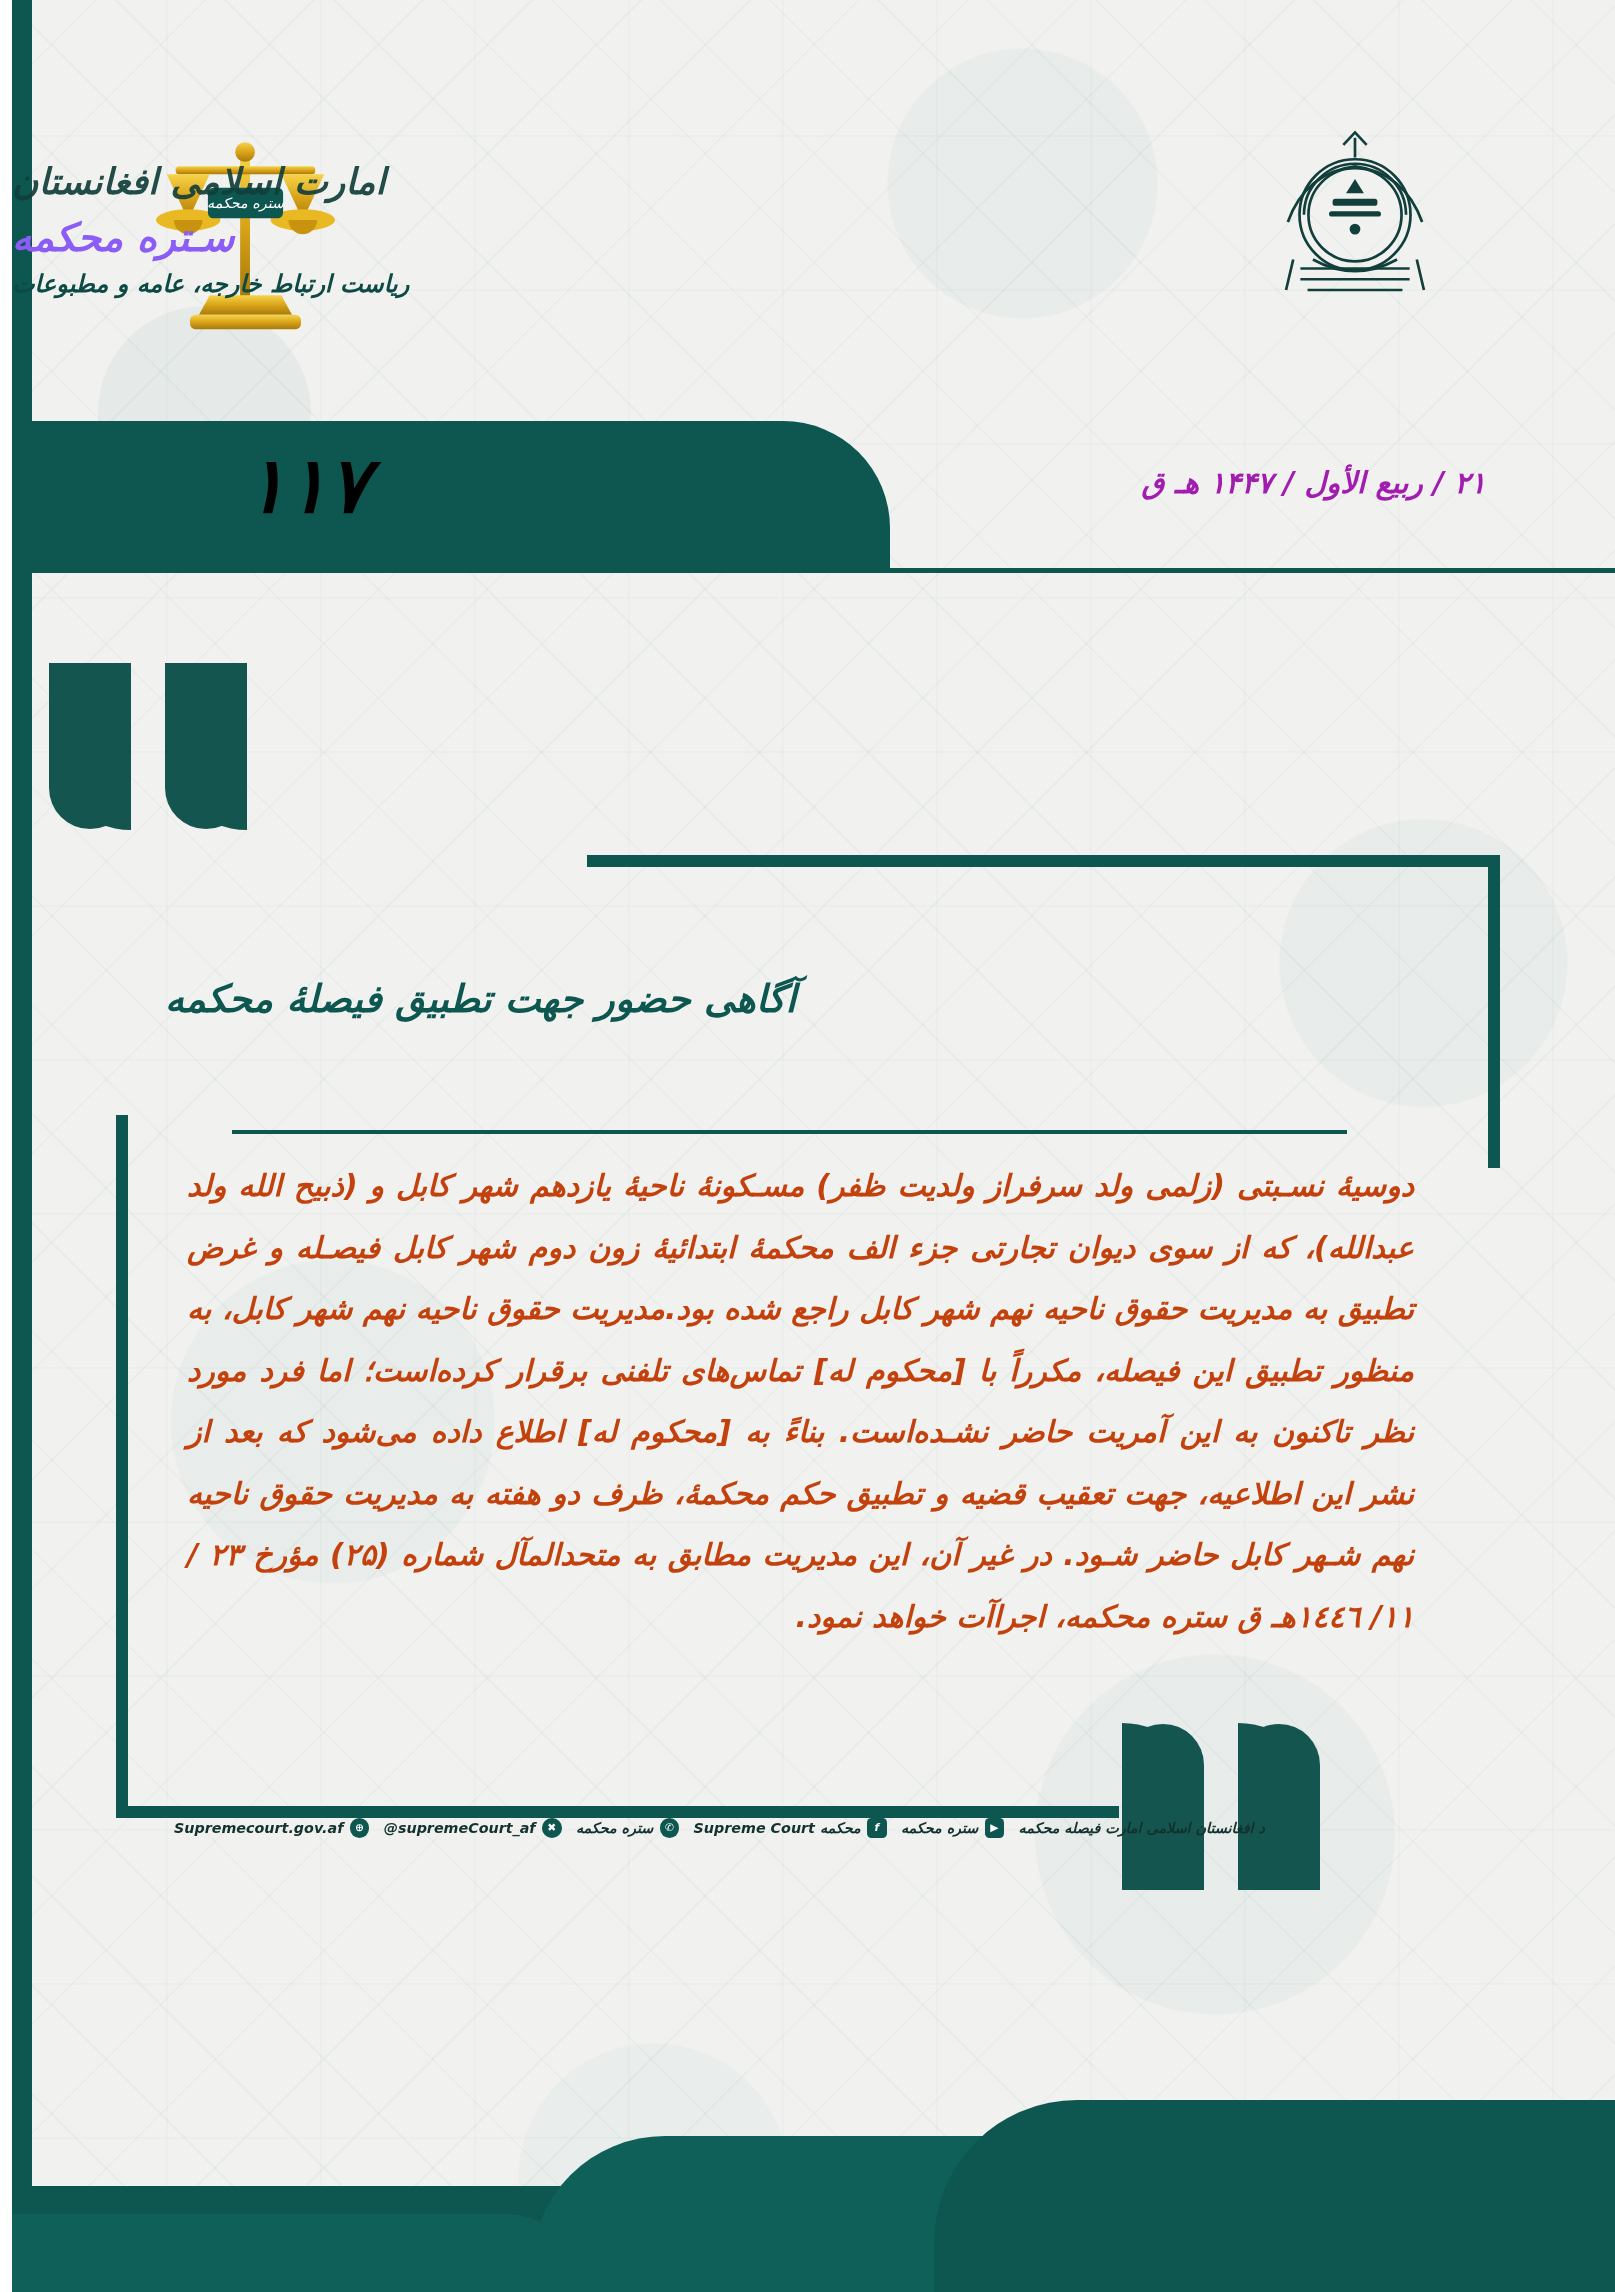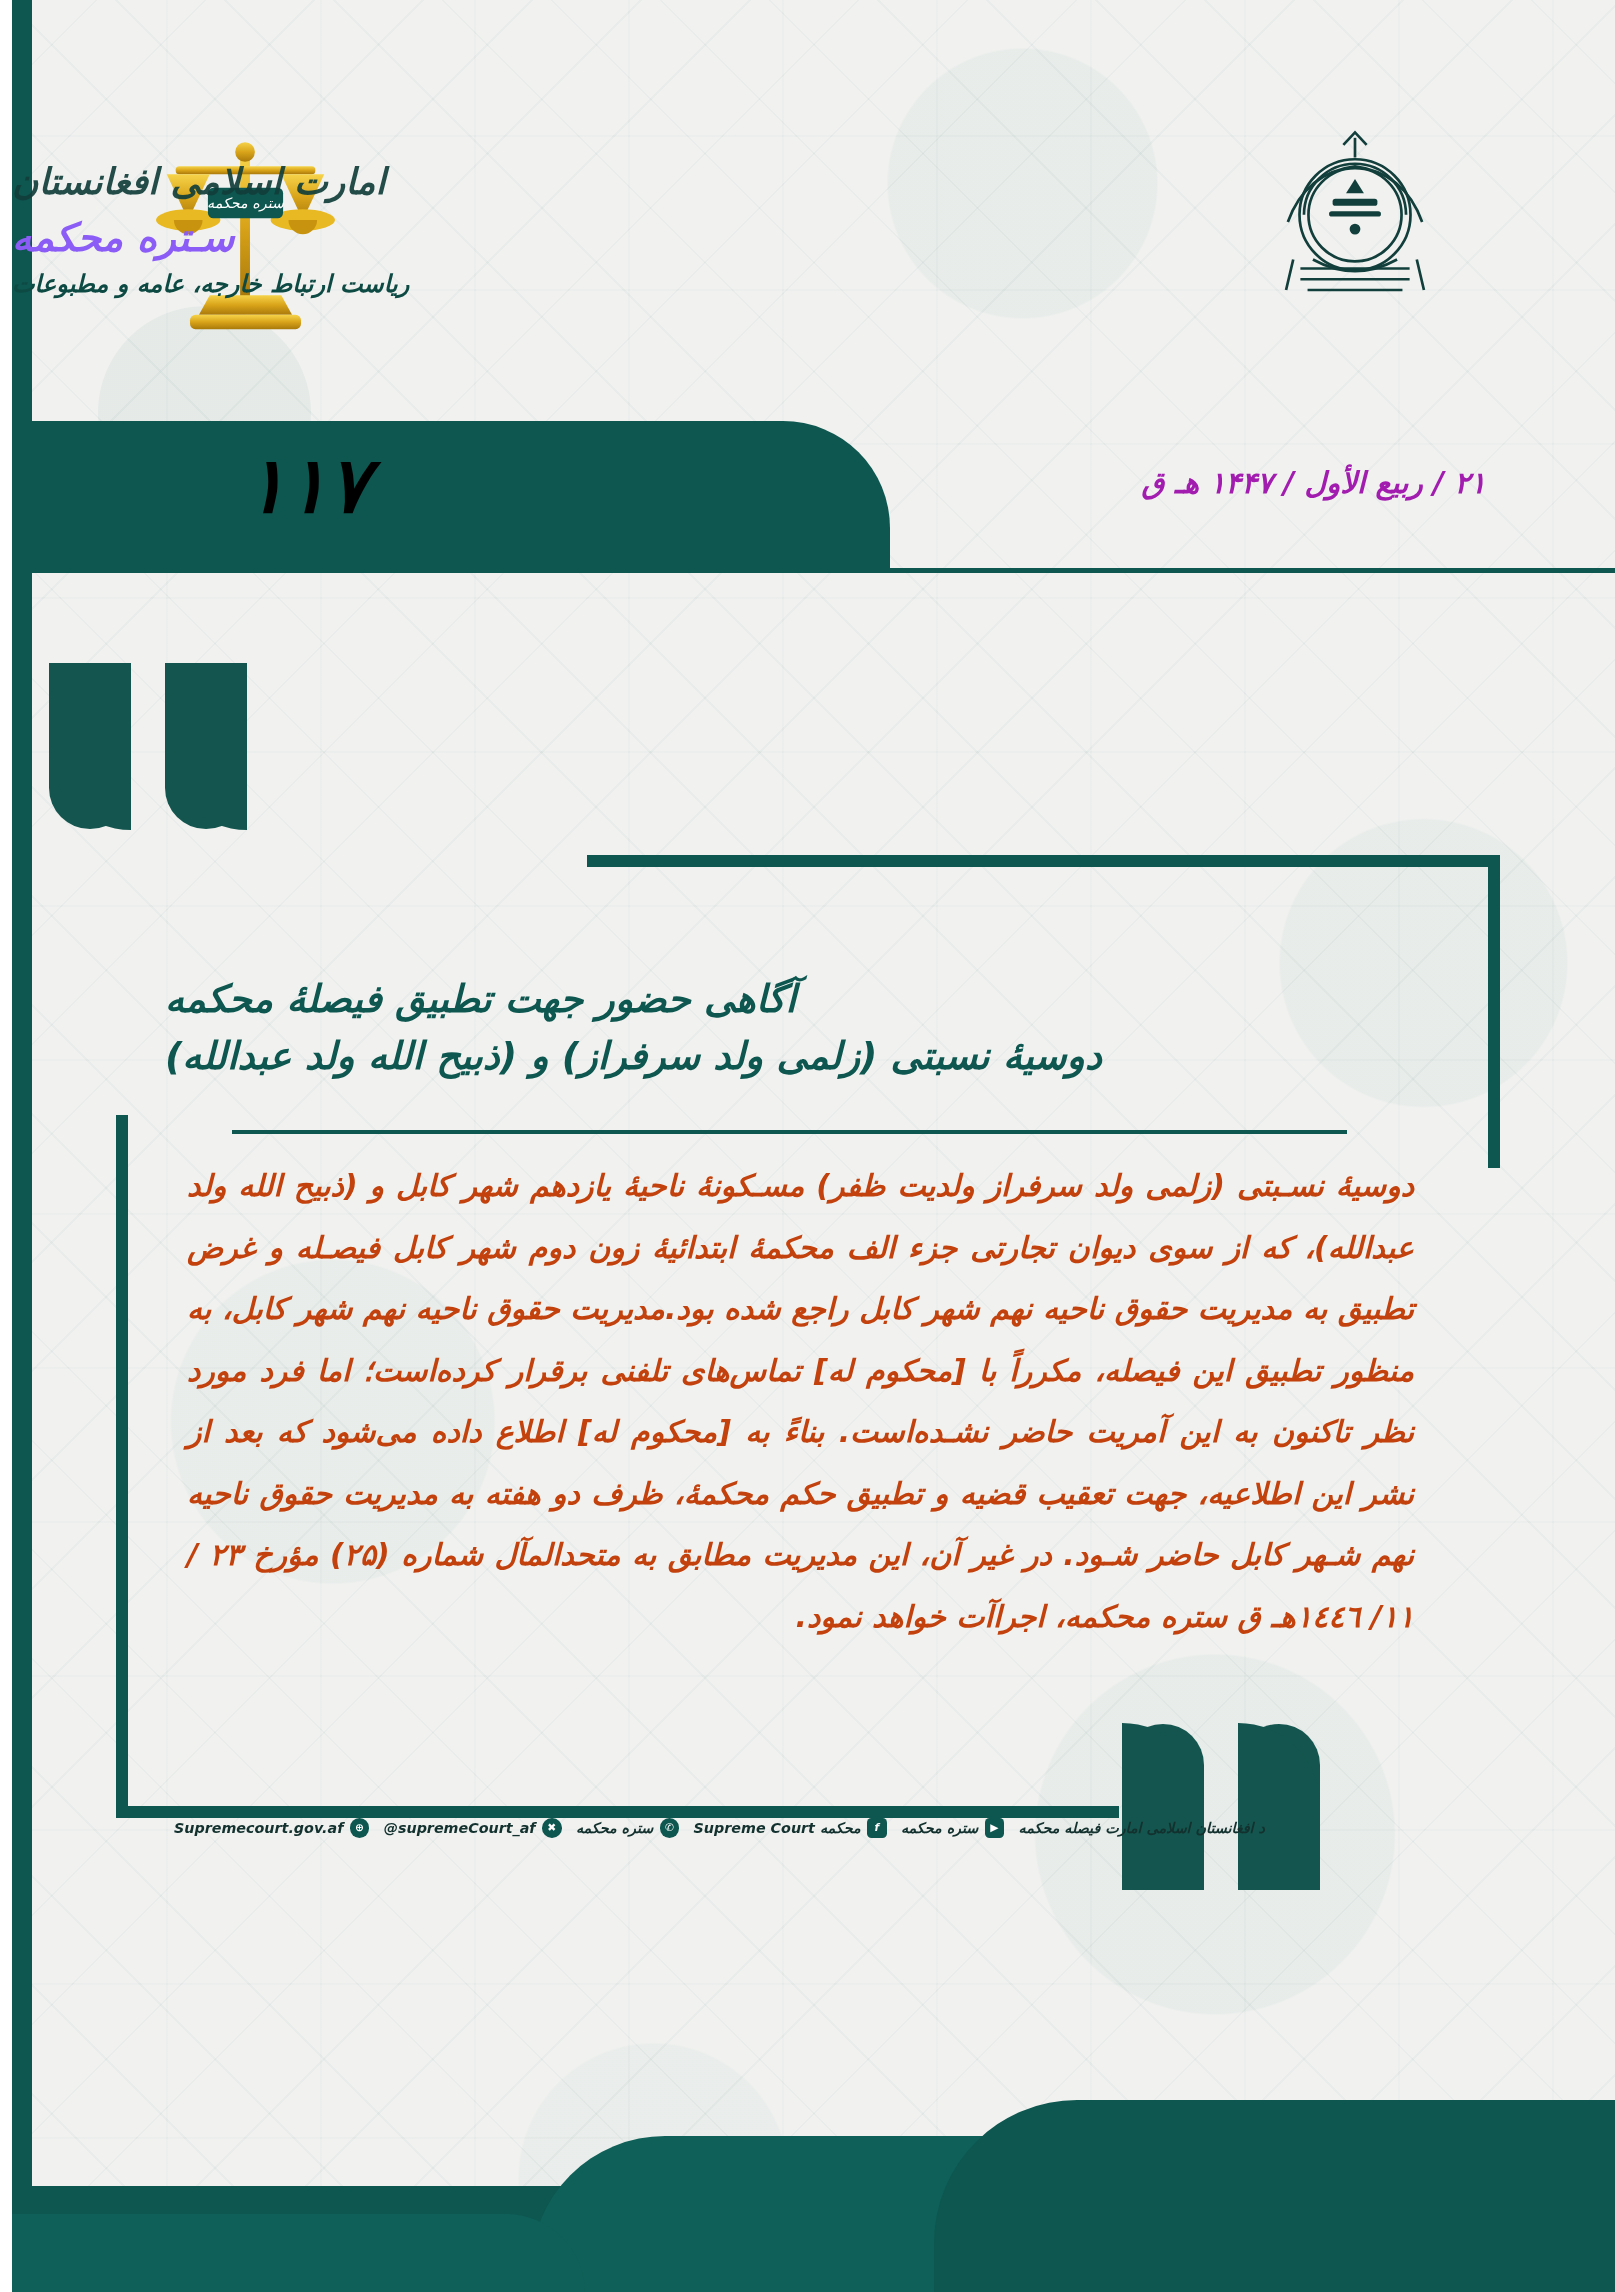--- a/index.html
+++ b/index.html
@@ -365,21 +365,20 @@
 
   <div class="frame-border">
     <div class="fb fb-top"></div>
     <div class="fb fb-right"></div>
     <div class="fb fb-left"></div>
     <div class="fb fb-bottom"></div>
   </div>
 
   <div class="card-title">
     <div class="line1">آگاهی حضور جهت تطبیق فیصلۀ محکمه</div>
-    <div class="line2">دوسیۀ نسبتی (زلمی ولد سرفراز) و (ذبیح الله ولد عبدالله)</div>
   </div>
   <div class="title-rule"></div>
 
   <div class="body-text">دوسیۀ نسـبتی (زلمی ولد سرفراز ولدیت ظفر) مسـکونۀ ناحیۀ یازدهم شهر کابل و (ذبیح الله ولد عبدالله)، که از سوی دیوان تجارتی جزء الف محکمۀ ابتدائیۀ زون دوم شهر کابل فیصـله و غرض تطبیق به مدیریت حقوق ناحیه نهم شهر کابل راجع شده بود.مدیریت حقوق ناحیه نهم شهر کابل، به منظور تطبیق این فیصله، مکرراً با [محکوم له] تماس‌های تلفنی برقرار کرده‌است؛ اما فرد مورد نظر تاکنون به این آمریت حاضر نشـده‌است. بناءً به [محکوم له] اطلاع داده می‌شود که بعد از نشر این اطلاعیه، جهت تعقیب قضیه و تطبیق حکم محکمۀ، ظرف دو هفته به مدیریت حقوق ناحیه نهم شـهر کابل حاضر شـود. در غیر آن، این مدیریت مطابق به متحدالمآل شماره (۲۵) مؤرخ ۲۳ /۱۱/ ۱٤٤٦هـ ق ستره محکمه، اجراآت خواهد نمود.</div>
 
   <div class="social-row">
     <div class="social-item">
       <span class="ico">⊕</span>
       <span class="social-label-latin">Supremecourt.gov.af</span>
     </div>

